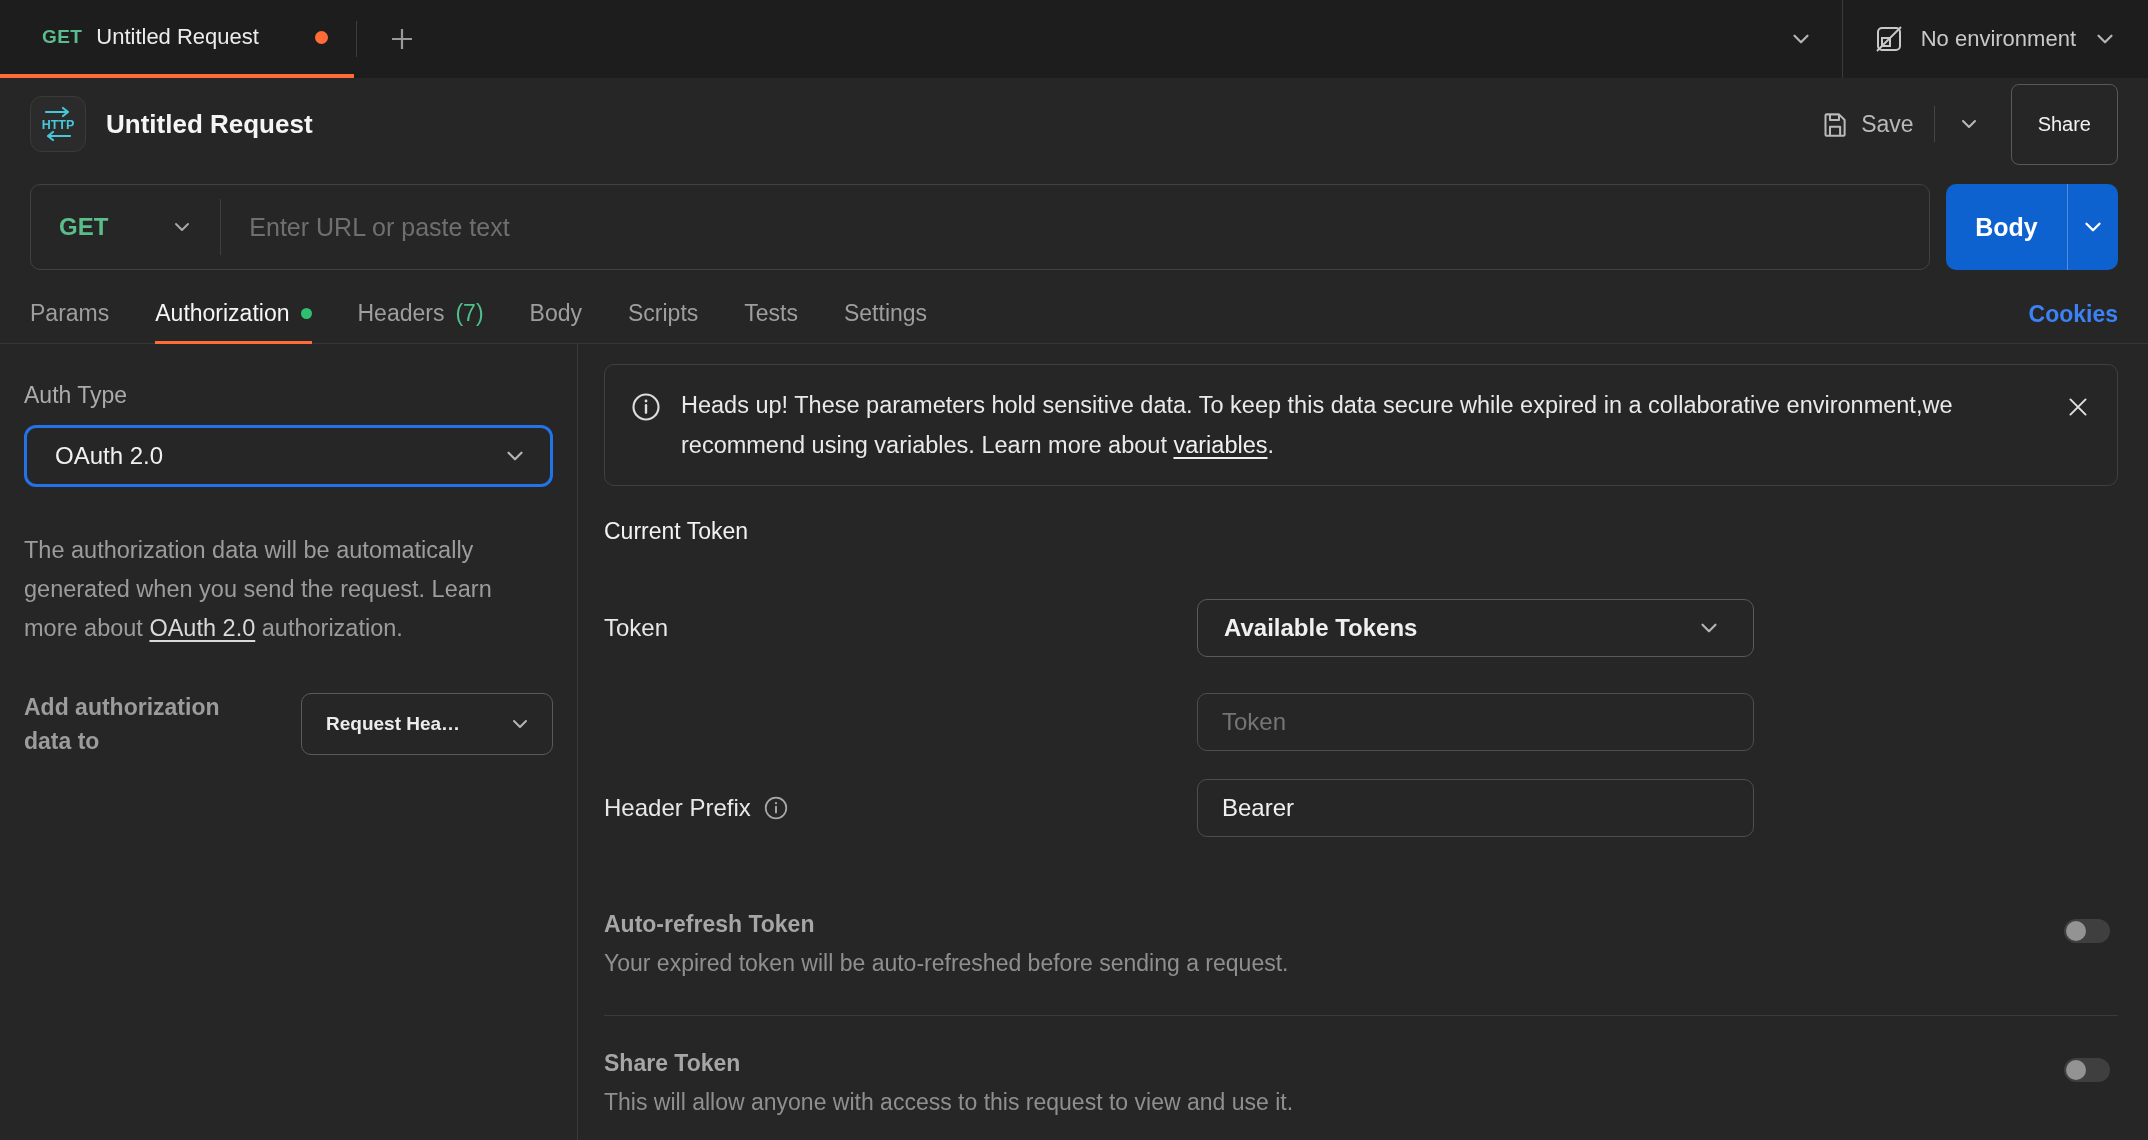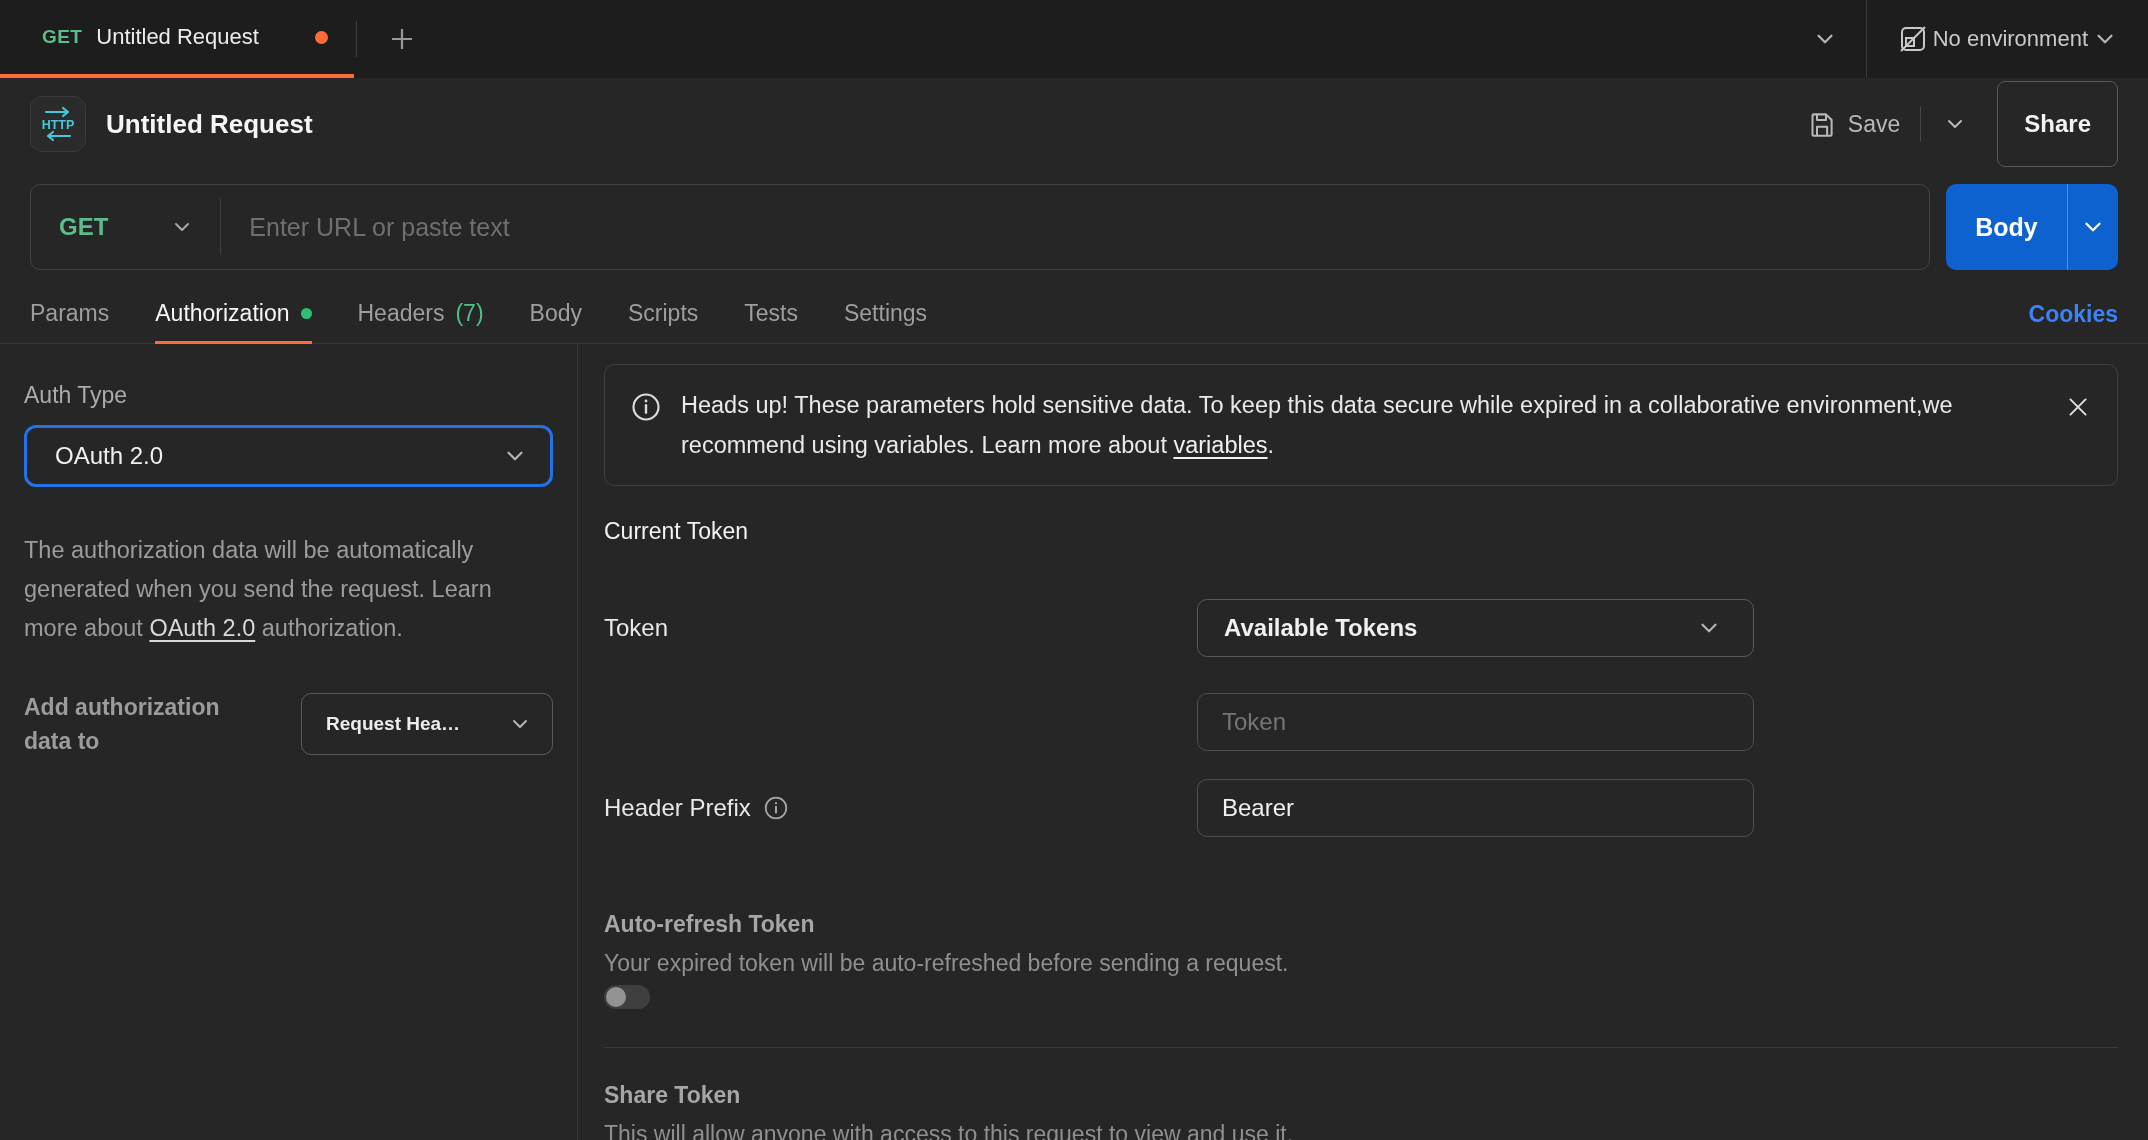--- a/index.html
+++ b/index.html
@@ -16,32 +16,32 @@
   .tabbar { height:78px; background:#1d1d1d; display:flex; align-items:center; }
   .file-tab { height:100%; display:flex; align-items:center; padding:0 26px 0 42px; border-bottom:4px solid #ff6c37; cursor:pointer; }
   .file-tab-method { color:#5bbd8b; font-weight:700; font-size:19px; letter-spacing:.4px; margin-right:14px; }
   .file-tab-title { color:#ececec; font-size:22px; }
   .unsaved-dot { width:13px; height:13px; border-radius:50%; background:#ff6c37; margin-left:56px; }
   .tab-vsep { width:1px; height:36px; background:#3d3d3d; margin-left:2px; }
   .plus-btn { margin-left:20px; padding:4px 10px; cursor:pointer; }
   .tabbar-right { margin-left:auto; display:flex; align-items:center; height:100%; }
   .layout-caret { padding:0 28px; cursor:pointer; }
   .tabbar-vdiv { width:1px; height:78px; background:#3a3a3a; }
-  .env-selector { display:flex; align-items:center; gap:4px; padding:0 30px; height:100%; cursor:pointer; }
+  .env-selector { display:flex; align-items:center; gap:16px; padding:0 30px; height:100%; cursor:pointer; }
   .env-label { font-size:22px; color:#c9c9c9; }
 
   
   .header { height:92px; display:flex; align-items:center; padding:0 30px; }
   .http-badge { width:56px; height:56px; border-radius:12px; background:#2b2b2b; border:1px solid #3a3a3a; display:flex; align-items:center; justify-content:center; }
   .header-title { margin-left:20px; font-size:26px; font-weight:700; color:#f5f5f5; }
   .header-right { margin-left:auto; display:flex; align-items:center; }
   .save-btn { display:flex; align-items:center; gap:13px; color:#b9b9b9; font-size:23px; cursor:pointer; }
   .hdr-vdiv { width:1px; height:36px; background:#454545; margin:0 16px 0 20px; }
   .save-caret { cursor:pointer; padding:6px; }
-  .share-btn { margin-left:24px; border:1px solid #595959; border-radius:8px; padding:28px 26px; font-size:24px; color:#f2f2f2; background:transparent; cursor:pointer;font-weight:bold; }
+  .share-btn { margin-left:24px; border:1px solid #595959; border-radius:8px; padding:28px 26px; font-size:20px; color:#f2f2f2; background:transparent; cursor:pointer; }
 
   
   .url-row { padding:14px 30px 0; display:flex; gap:16px; }
   .url-bar { flex:1; height:86px; border:1px solid #414141; border-radius:10px; display:flex; align-items:center; }
   .method-label { color:#5bbd8b; font-weight:700; font-size:24px; padding-left:28px; }
   .method-caret { padding:0 26px 0 62px; cursor:pointer; }
   .url-vsep { width:1px; height:56px; background:#3f3f3f; }
   .url-input { flex:1; margin-left:28px; background:transparent; border:none; outline:none; font-size:25px; color:#e8e8e8; font-family:"Liberation Sans", sans-serif; }
   .url-input::placeholder { color:#6f6f6f; }
   .send-btn { width:172px; height:86px; background:#0e62cf; border-radius:10px; display:flex; align-items:center; cursor:pointer; }
@@ -81,21 +81,21 @@
   .form-label { width:593px; font-size:24px; color:#e8e8e8; display:flex; align-items:center; gap:12px; }
   .ctl { width:557px; height:58px; border-radius:10px; }
   .ctl-select { border:1px solid #5a5a5a; display:flex; align-items:center; justify-content:space-between; padding:0 31px 0 26px; cursor:pointer; }
   .ctl-select-value { font-weight:700; font-size:24px; color:#f0f0f0; }
   .ctl-input { border:1px solid #4e4e4e; background:transparent; padding:0 24px; font-size:24px; color:#f0f0f0; outline:none; font-family:"Liberation Sans", sans-serif; }
   .ctl-input::placeholder { color:#757575; }
   .row-token { margin-top:54px; }
   .row-token-input { margin-top:36px; margin-left:593px; }
   .row-prefix { margin-top:28px; }
 
-  .switch-row { margin-top:74px; display:flex; justify-content:space-between;flex-direction:column; }
+  .switch-row { margin-top:74px; display:flex; justify-content:space-between; }
   .switch-title { font-weight:700; font-size:23px; color:#a6a6a6; }
   .switch-desc { margin-top:12px; font-size:23px; color:#8f8f8f; }
   .toggle { width:46px; height:24px; border-radius:12px; background:#3f3f3f; position:relative; margin-top:8px; margin-right:8px; cursor:pointer; flex:none; }
   .toggle-knob { position:absolute; left:2px; top:2px; width:20px; height:20px; border-radius:50%; background:#939393; }
   .panel-divider { margin-top:38px; border-top:1px solid #3a3a3a; }
   .switch-row.second { margin-top:34px; }
 </style>
 </head>
 <body>
 

